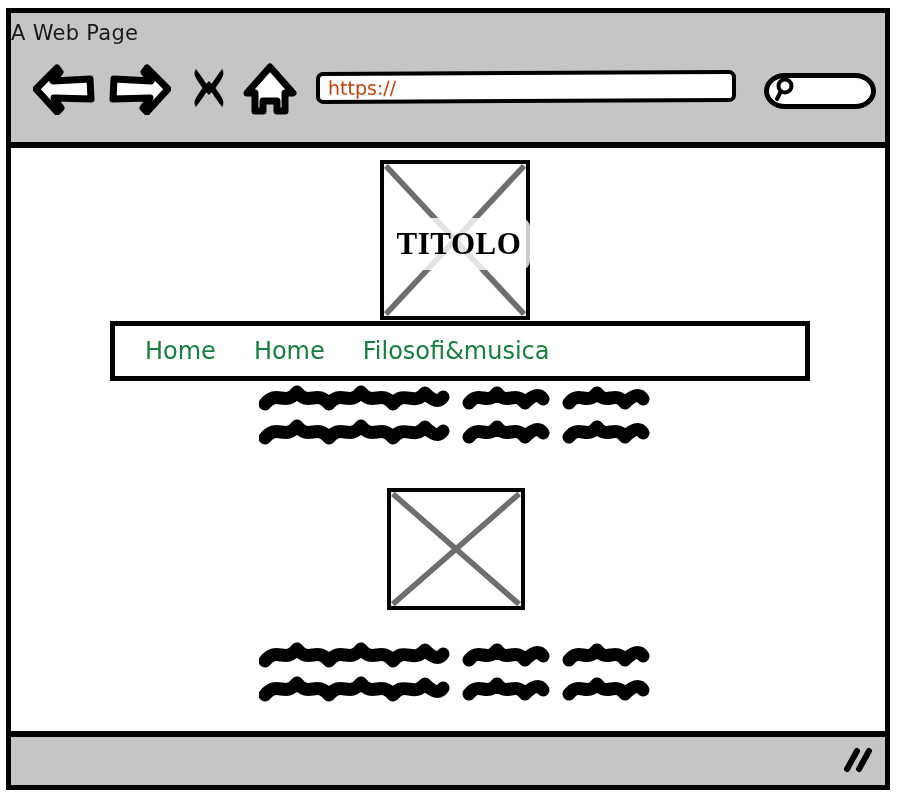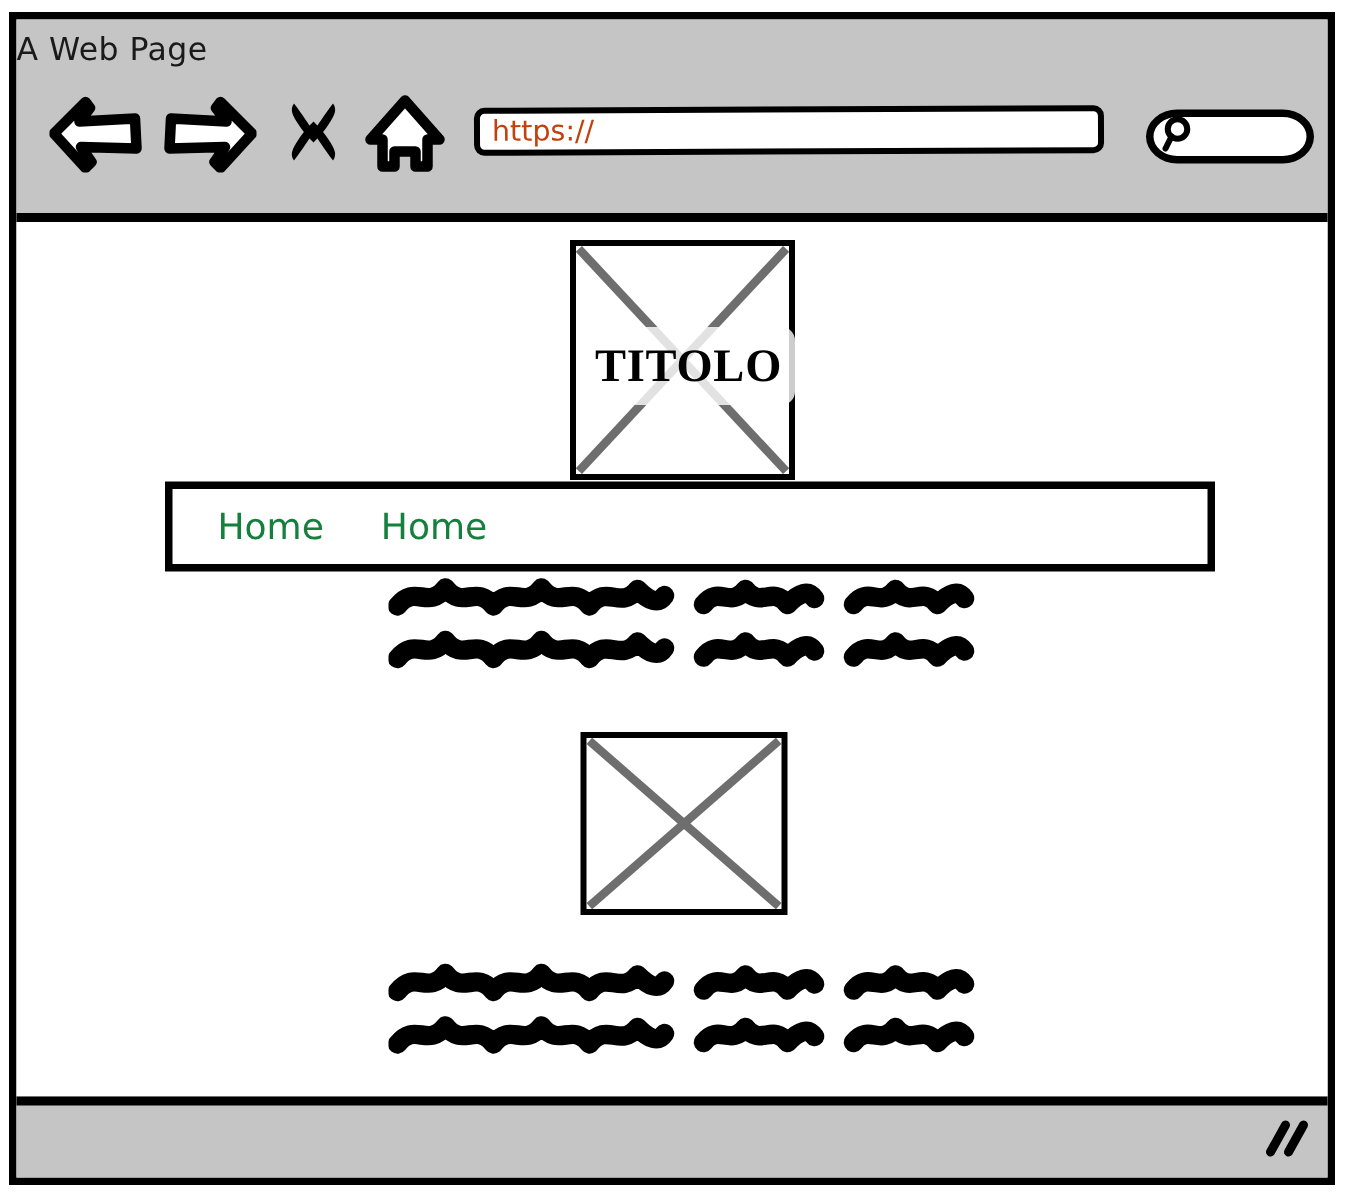--- a/index.html
+++ b/index.html
@@ -279,20 +279,21 @@
         <svg class="cross" viewBox="0 0 150 160" preserveAspectRatio="none">
           <line x1="2" y1="2" x2="148" y2="158"></line>
           <line x1="148" y1="2" x2="2" y2="158"></line>
         </svg>
         <div class="logo-label">TITOLO</div>
       </div>
 
       <div class="nav-strip">
         <span class="nav-item i0">Home</span>
         <span class="nav-item i2">Home</span>
+        <span class="nav-item i3">Filosofi&amp;musica</span>
       </div>
 
       <div class="scribble-block sb1">
         <span class="scribble-line">
           <svg width="400" height="26" viewBox="0 0 400 26">
             <g fill="none" stroke="#000000" stroke-width="13" stroke-linecap="round" stroke-linejoin="round">
               <path d="M6 19 C18 4 26 22 38 7 C50 22 58 4 70 19 C82 4 90 22 102 7
                        C114 22 122 4 134 19 C146 4 154 22 166 8 C174 16 180 18 184 12"></path>
               <path d="M210 18 C220 5 228 21 238 8 C248 21 256 5 266 18 C274 10 280 8 284 14"></path>
               <path d="M310 18 C320 5 328 21 338 8 C348 21 356 5 366 18 C374 10 380 8 384 14"></path>

